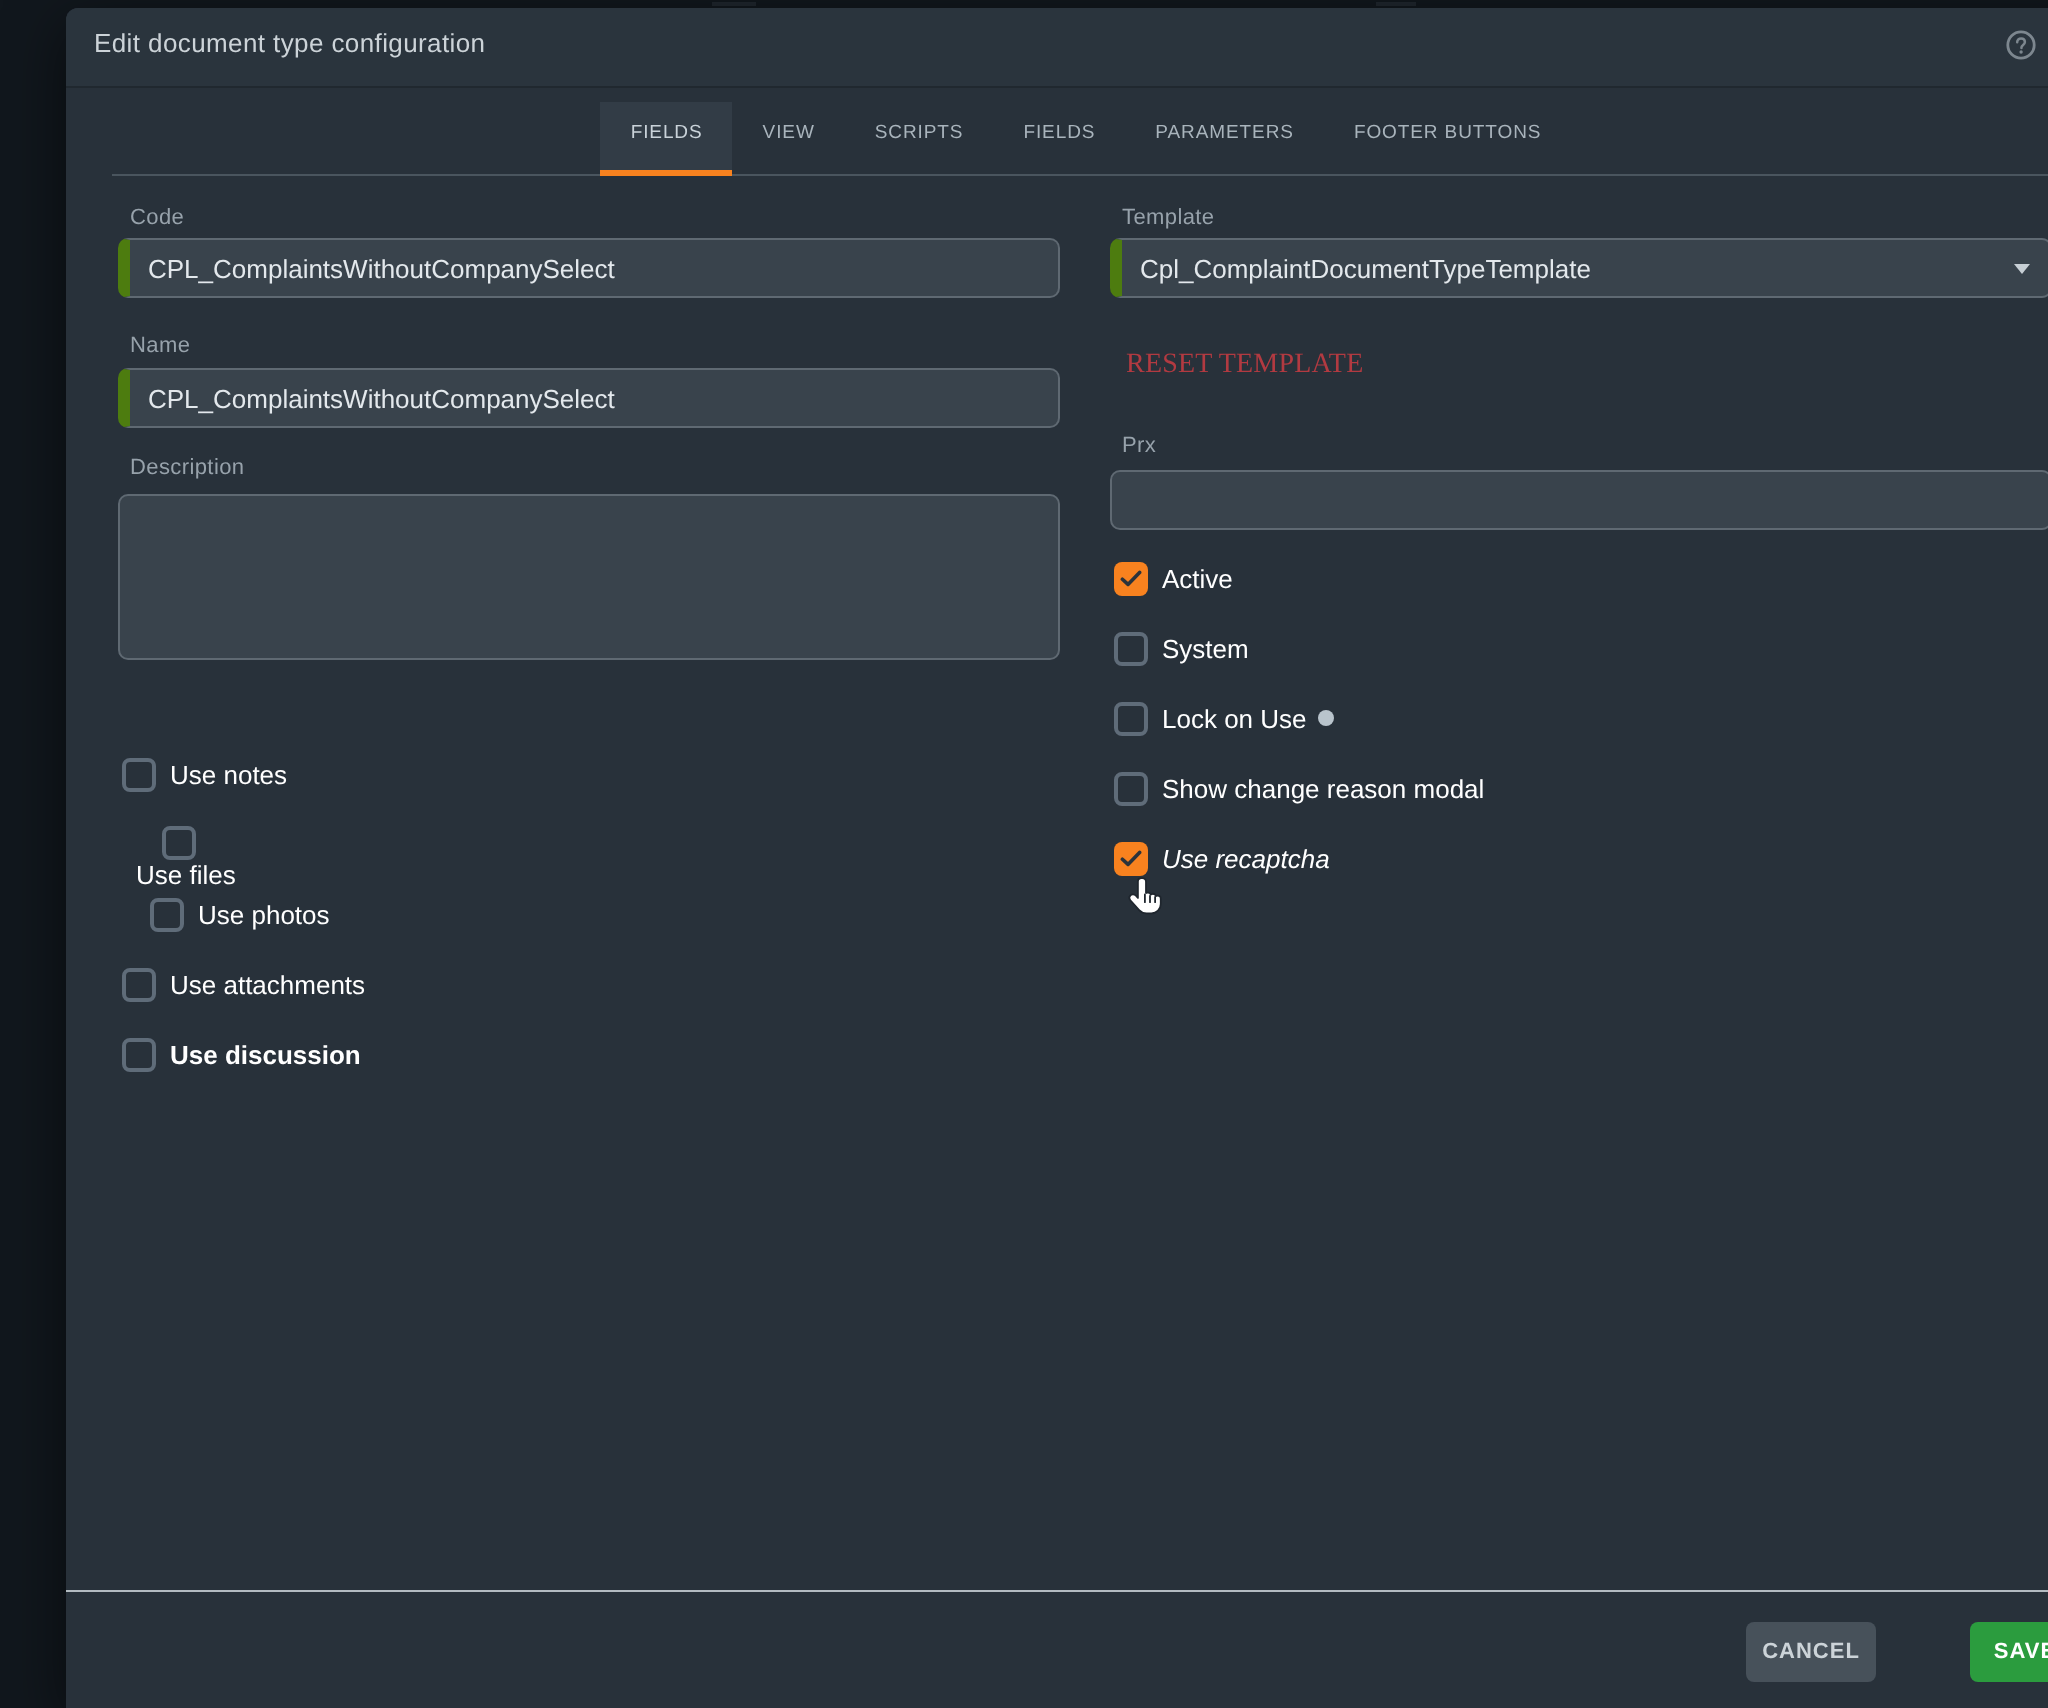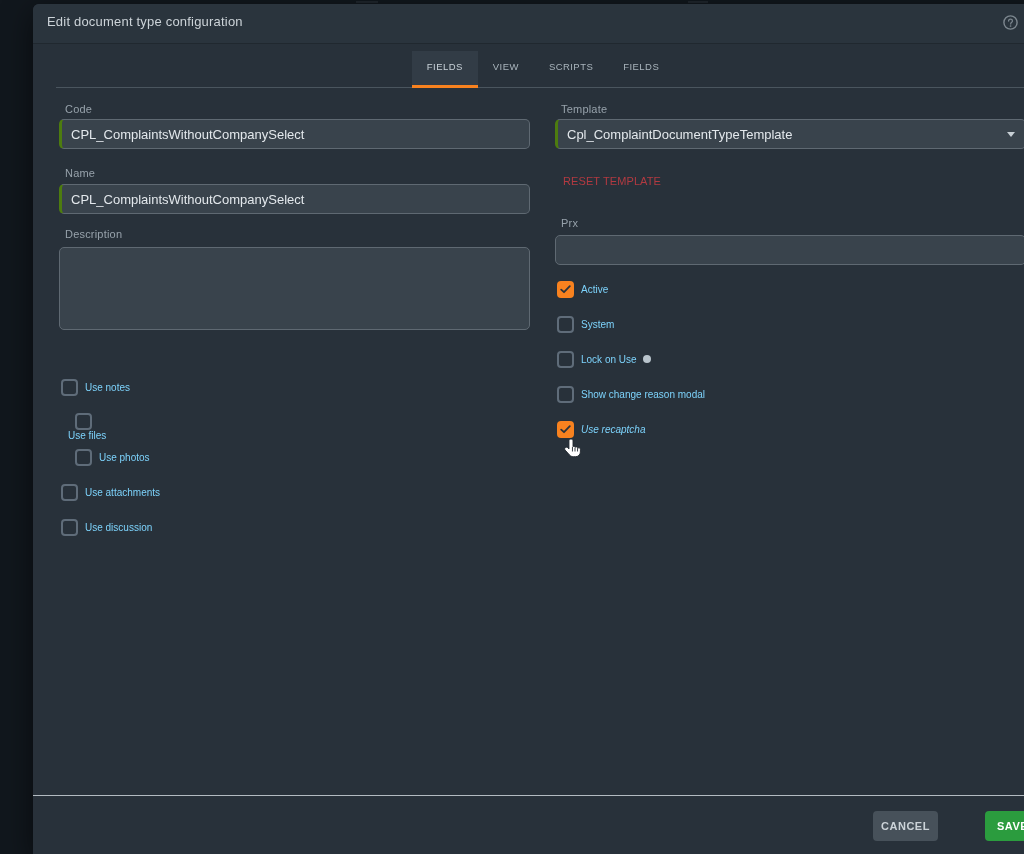--- a/index.html
+++ b/index.html
@@ -46,40 +46,40 @@
   .col { position:absolute; width:471px; }
   .col-left { left:26px; }
   .col-right { left:522px; }
   .f-label { font-size:11px; color:#97a2ab; letter-spacing:.2px; padding-left:6px; position:absolute; }
   .f-input {
     position:absolute; width:471px; height:30px;
     background:#39434c; border:1px solid #5f6972; border-radius:5px;
     color:#e3e8ec; font-size:13px; font-family:inherit;
     padding:0 10px 0 9px; outline:none;
   }
-  .f-input.accent { border-left:3px solid #4d7c0f; }
+  .f-input.accent { border-left:6px solid #4d7c0f; }
   textarea.f-input { height:83px; resize:none; padding-top:6px; }
   .f-select { display:flex; align-items:center; cursor:pointer; }
   .f-select .caret {
     margin-left:auto; width:0; height:0;
     border-left:4.5px solid transparent; border-right:4.5px solid transparent;
     border-top:5px solid #c7cfd5;
   }
   .link-btn {
-    position:absolute; font-size:11px; font-weight:500; letter-spacing:.1px;
-    color:#b23a41; cursor:pointer; background:none; border:none; font-family:Liberation Sans, sans-serif;
+    position:absolute; font-size:14px; font-weight:500; letter-spacing:.1px;
+    color:#b23a41; cursor:pointer; background:none; border:none; font-family:Liberation Serif, serif;
   }
   
   .cb-row { position:absolute; display:flex; align-items:center; height:18px; cursor:pointer; }
   .cb-box {
     width:17px; height:17px; border-radius:4px;
     border:2px solid #5f6c79; background:transparent; flex:none;
   }
   .cb-box.checked { border:none; background:#f8821f; display:flex; align-items:center; justify-content:center; }
-  .cb-label { margin-left:7px; font-size:10px; color:#7dd3fc; }
+  .cb-label { margin-left:7px; font-size:13px; color:#ffffff; }
   .cb-dot { width:8px; height:8px; border-radius:50%; background:#b9c4cc; margin-left:6px; }
   
   .ftr-line { position:absolute; left:0; right:0; top:791px; height:1px; background:#b3bbc1; }
   .btn {
     position:absolute; top:807px; height:30px; border:none; border-radius:4px;
     font-family:inherit; font-size:11px; font-weight:600; letter-spacing:.5px;
     display:flex; align-items:center; justify-content:center; cursor:pointer;
   }
   .btn-cancel { left:840px; width:65px; background:#47515a; color:#ccd3d8; }
   .btn-save  { left:952px; width:55px; background:#2b9c3e; color:#ffffff; }
@@ -118,20 +118,26 @@
       </div>
       <div class="tab">
         <span>VIEW</span>
       </div>
       <div class="tab">
         <span>SCRIPTS</span>
       </div>
       <div class="tab">
         <span>FIELDS</span>
       </div>
+      <div class="tab">
+        <span>PARAMETERS</span>
+      </div>
+      <div class="tab">
+        <span>FOOTER BUTTONS</span>
+      </div>
     </div>
 
   <div class="content">
 
     <div class="col col-left">
       <label class="f-label" style="top:11px;text-align:center;">Code</label>
       <input class="f-input accent" style="top: 27px;" value="CPL_ComplaintsWithoutCompanySelect">
 
       <label class="f-label" style="top:75px;">Name</label>
       <input class="f-input accent" style="top: 92px;" value="CPL_ComplaintsWithoutCompanySelect">
@@ -149,21 +155,21 @@
             <span class="cb-label">Use files</span>
           </div>
           <div class="cb-row" style="top: 356px; left: 16px;">
             <span class="cb-box"></span>
             <span class="cb-label">Use photos</span>
           </div>
           <div class="cb-row" style="top: 391px; left: 2px;">
             <span class="cb-box"></span>
             <span class="cb-label">Use attachments</span>
           </div>
-          <div class="cb-row" style="top: 426px; left: 2px;">
+          <div class="cb-row" style="top: 426px; left: 2px; font-weight: bold;">
             <span class="cb-box"></span>
             <span class="cb-label">Use discussion</span>
           </div>
         </div>
     </div>
 
     <div class="col col-right">
       <label class="f-label" style="top:11px;">Template</label>
       <div class="f-input accent f-select" style="top:27px;">
         <span>Cpl_ComplaintDocumentTypeTemplate</span>

